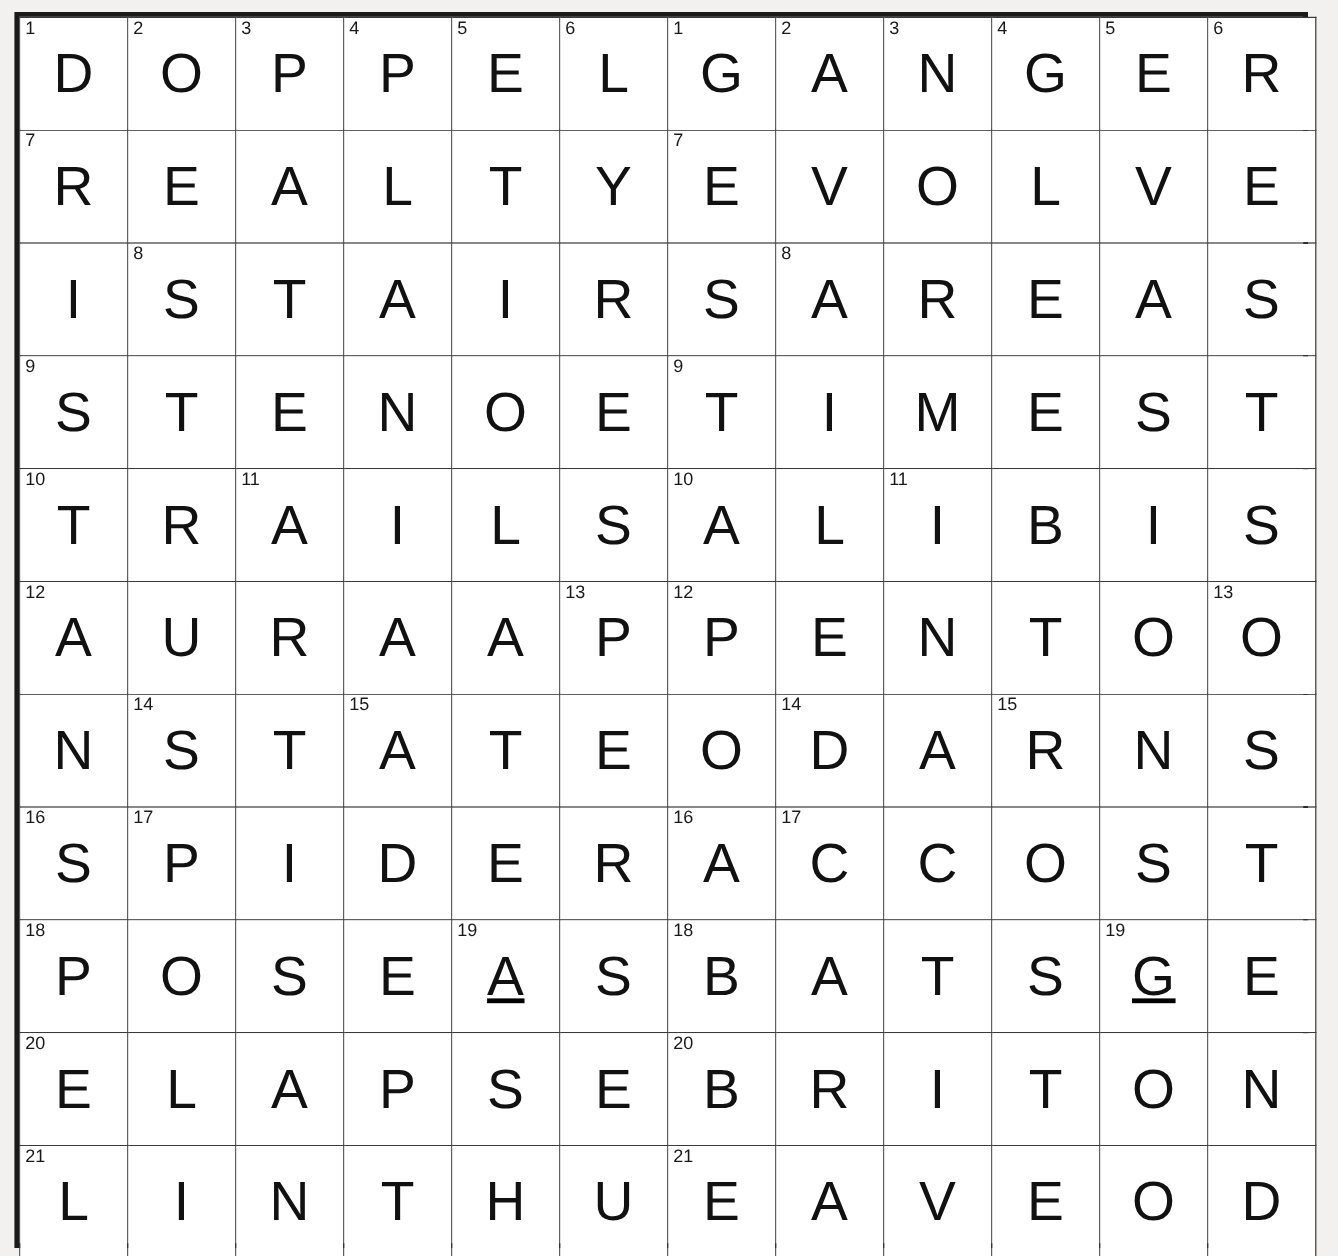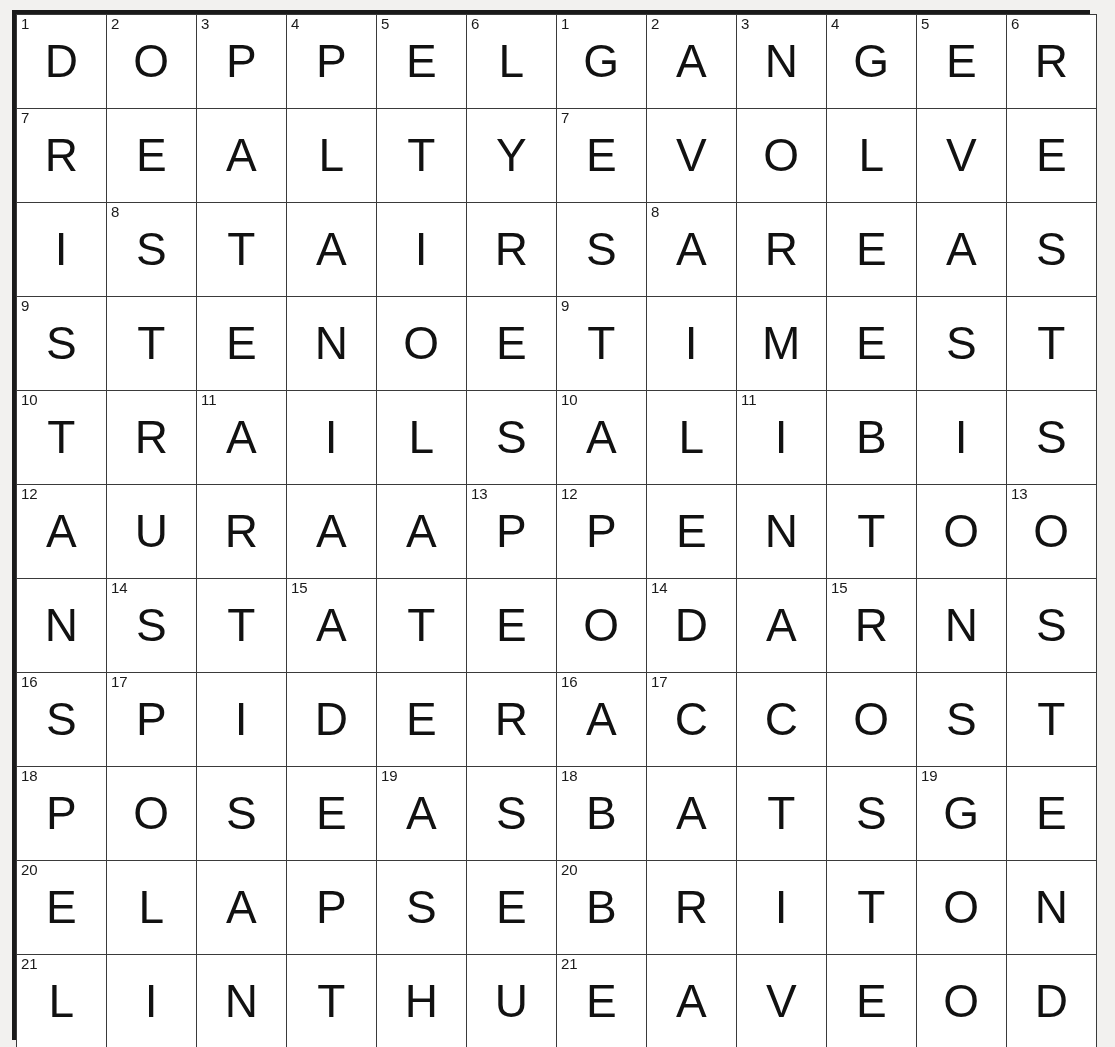--- a/index.html
+++ b/index.html
@@ -60,21 +60,21 @@
   td .letter {
     display: block;
     font-size: 46px;
     line-height: 93px;
     color: #111111;
     font-family: "Liberation Sans", sans-serif;
     letter-spacing: 0.5px;
   }
   
   td.hb { border-bottom: 4px solid #111111; }
-  td.ht { border-top: 4px solid #111111; }
+  td.ht { border-top: 4px solid #111111; text-decoration: underline; }
   td.hl { border-left: 4px solid #111111; }
   td.hr { border-right: 4px solid #111111; }
 </style>
 </head>
 <body>
 
 <div id="puzzle-wrap">
   <div id="grid-frame">
     <table class="crossword">
       <tbody id="grid-body">

